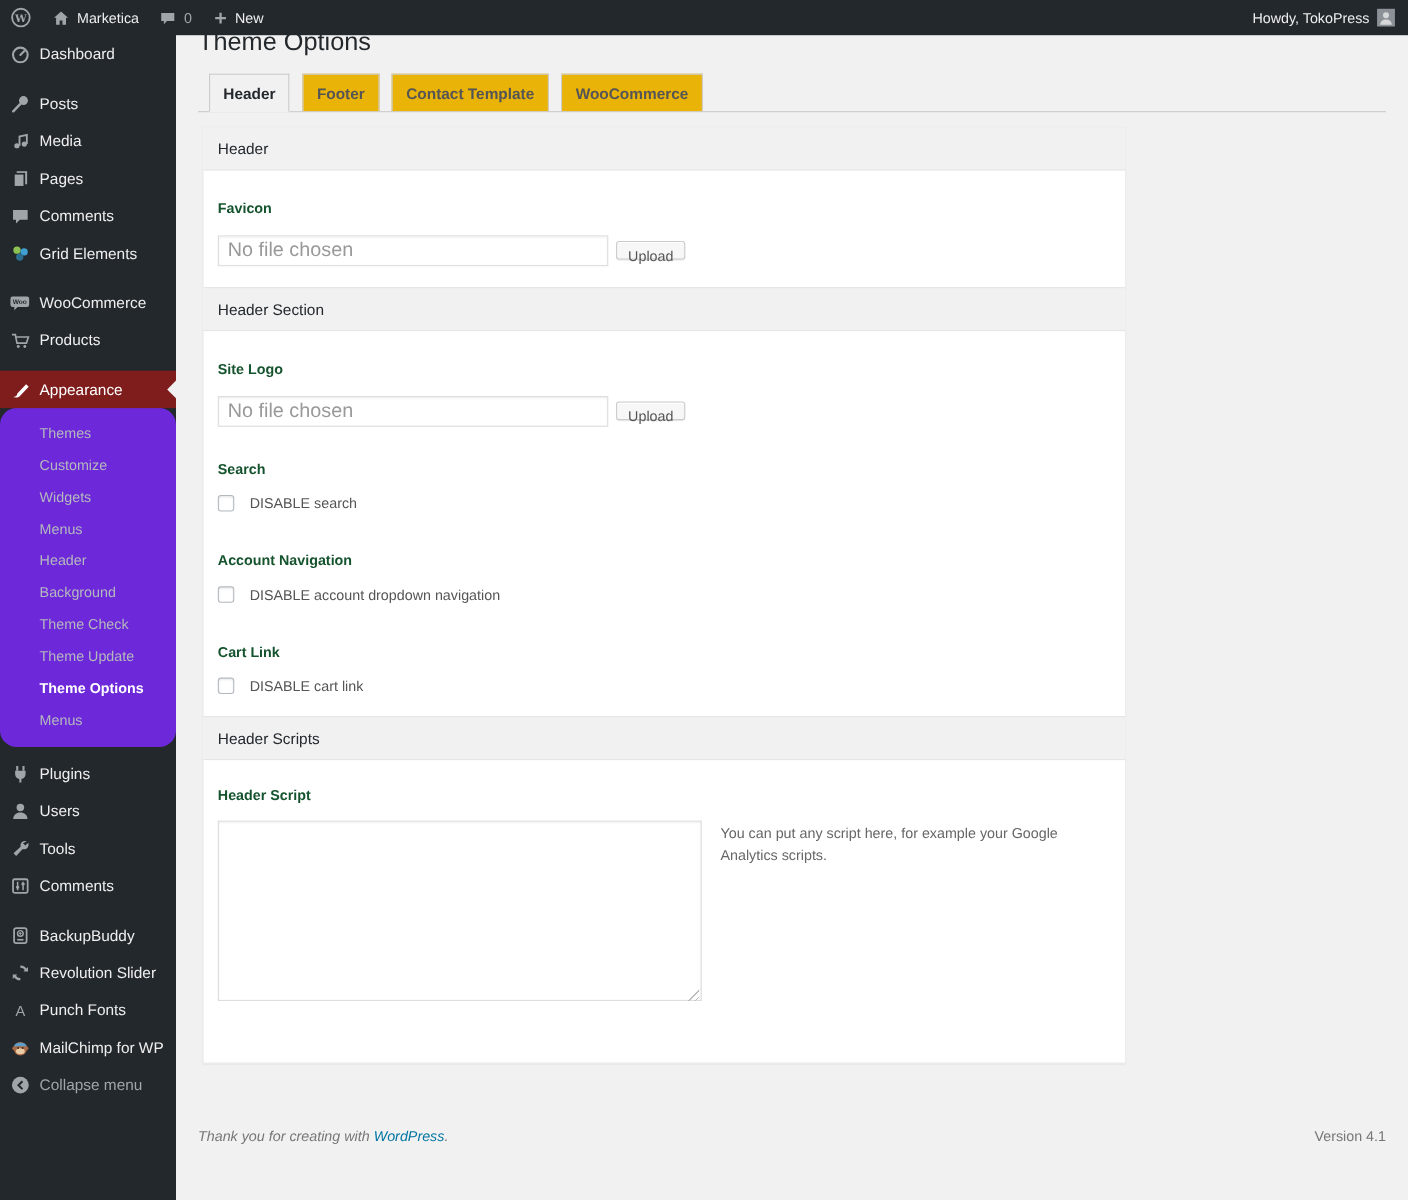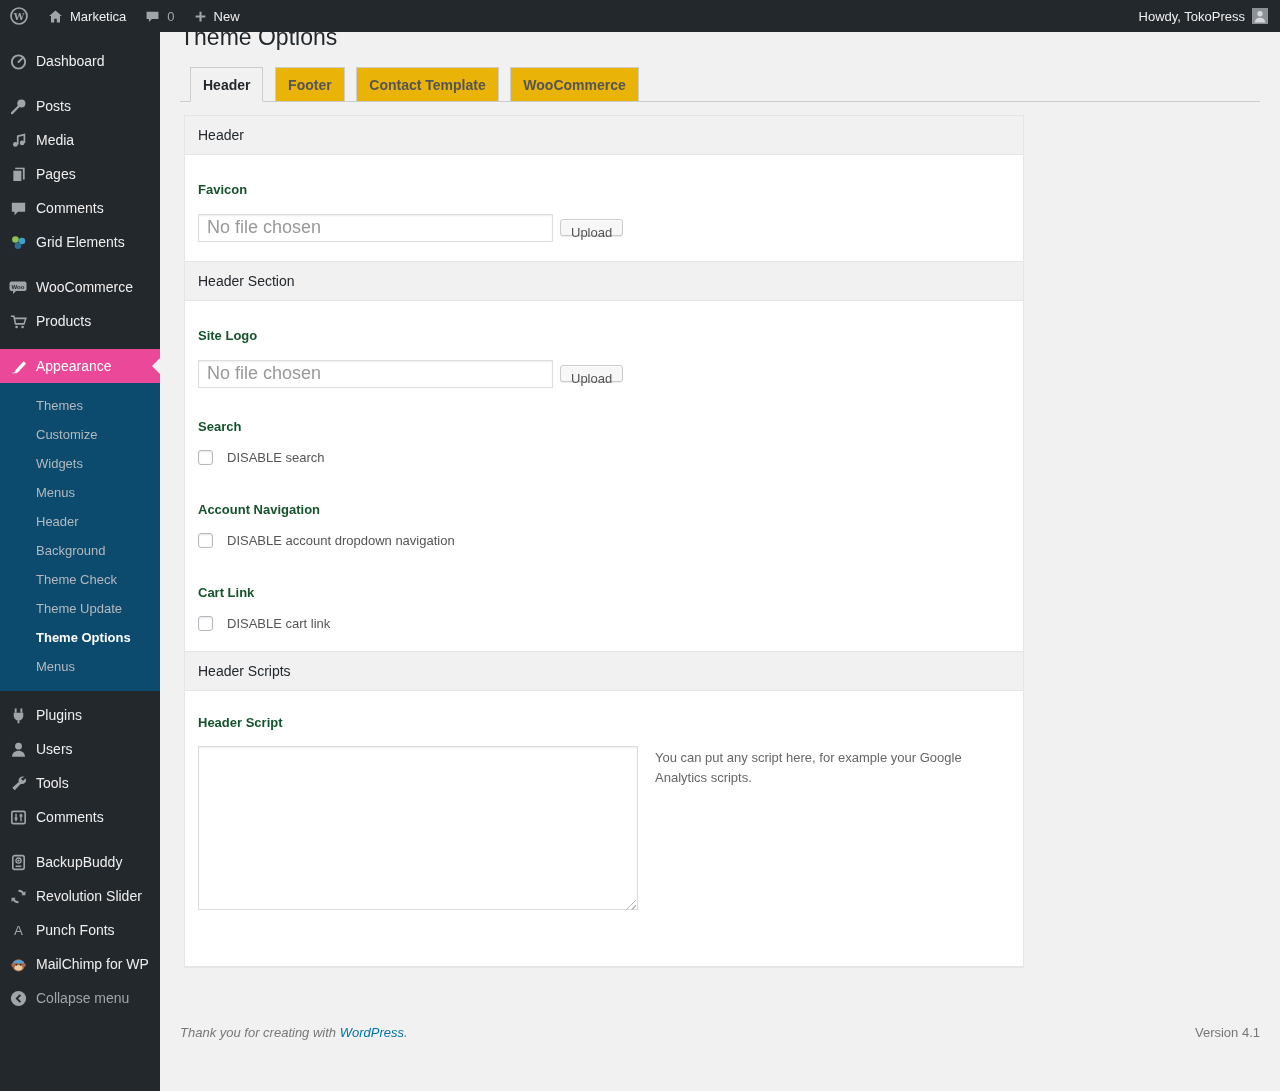--- a/index.html
+++ b/index.html
@@ -11,31 +11,31 @@
   }
   
   .admin-bar { position:absolute; top:0; left:0; width:1280px; height:32px;
     background:#23282d; color:#eee; display:flex; align-items:center; z-index:50; }
   .ab-item { display:flex; align-items:center; height:32px; padding:0 9px; gap:6px; font-size:13px; color:#eee; cursor:pointer; }
   .ab-item svg { display:block; }
   .ab-count { color:#a0a5aa; }
   .ab-right { margin-left:auto; padding-right:12px; display:flex; align-items:center; gap:7px; }
   .avatar { width:16px; height:16px; background:#8b9196; display:block; }
   
-  .sidebar { position:absolute; top:32px; bottom:0; left:0; width:160px; background:#23282d; }
+  .sidebar { position:absolute; top:20px; bottom:0; left:0; width:160px; background:#23282d; }
   .menu { padding-top:12px; }
   .menu-item { display:flex; align-items:center; height:34px; color:#eee; font-size:14px; cursor:pointer; position:relative; }
   .menu-item .ico { width:20px; height:20px; margin:0 8px; color:#a0a5aa; flex:none; display:flex; align-items:center; justify-content:center; }
   .menu-item .ico svg { display:block; }
   .gap { height:11px; }
-  .menu-item.active { background:#ec4899; color:#fff; }
+  .menu-item.active { background:#7f1d1d; color:#fff; }
   .menu-item.active .ico { color:#fff; }
   .menu-item.active::after { content:""; position:absolute; right:0; top:50%; margin-top:-8px;
     border:8px solid transparent; border-right-color:#f1f1f1; }
-  .submenu { background:#0c4a6e; padding:8px 0 10px; }
+  .submenu { background:#6d28d9; padding:8px 0 10px;border-radius:15px; }
   .submenu-item { padding:7px 0 7px 36px; font-size:13px; color:#b4b9be; cursor:pointer; }
   .submenu-item.current { color:#fff; font-weight:bold; }
   .menu-item.collapse { color:#a0a5aa; margin-top:0; }
   
   .content { margin-left:160px; padding:0 20px; position:relative; }
   .page-title { font-size:23px; font-weight:400; color:#23282d; padding-top:23px; margin-bottom:14px; line-height:1.3; }
   .nav-tabs { border-bottom:1px solid #ccc; padding-left:10px; }
   .nav-tab { display:inline-block; border:1px solid #ccc; border-bottom:none; background:#eab308;
     color:#555; font-size:14px; font-weight:600; padding:9px 12px 8px; margin:0 8px -1px 0; cursor:pointer; }
   .nav-tab.active { background:#f1f1f1; border-bottom:1px solid #f1f1f1; color:#23282d; }

